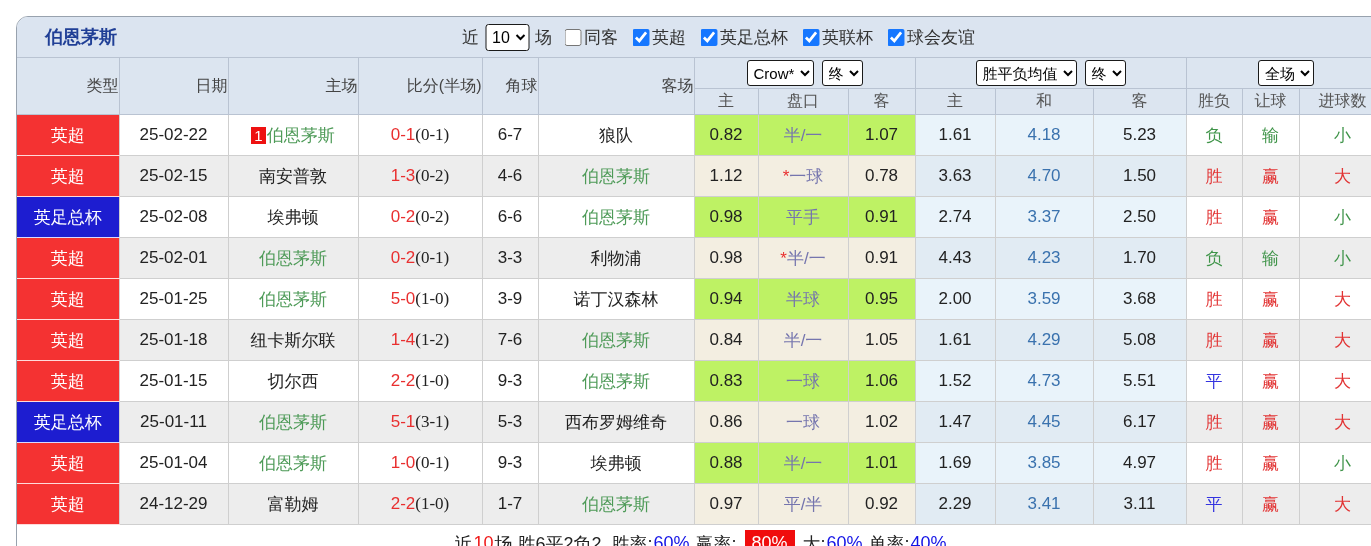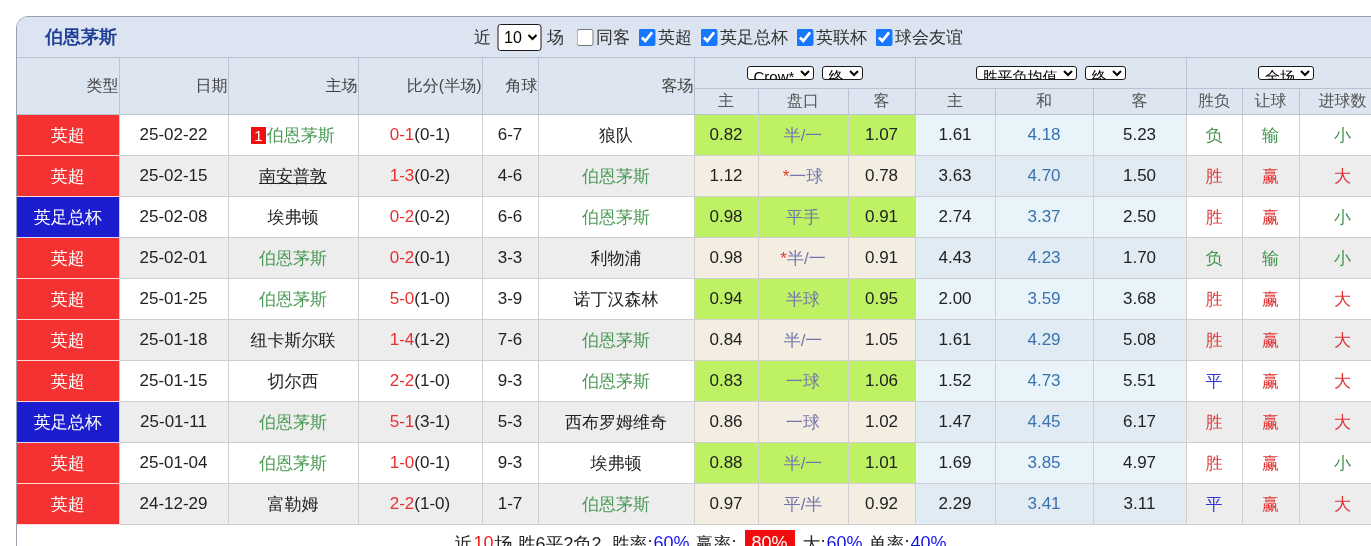--- a/index.html
+++ b/index.html
@@ -12,24 +12,24 @@
     height:40px;background:#dbe4f0;border-bottom:1px solid #b9c3d2;
     display:flex;align-items:center;position:relative;
   }
   .title{color:#203f96;font-weight:bold;font-size:18px;padding-left:28px;}
   .controls{
     position:absolute;left:50%;transform:translateX(-50%);top:0;height:40px;
     display:flex;align-items:center;gap:6px;font-size:17px;color:#333;white-space:nowrap;margin-left:18px;
   }
   select{
     font-family:inherit;font-size:15px;background:#fff;color:#000;
-    border:1px solid #1a1a1a;border-radius:3px;height:14px;padding:0 2px;
+    border:1px solid #1a1a1a;border-radius:3px;height:26px;padding:0 2px;
   }
   .controls select{height:27px;font-size:16px;}
-  .chk-group{display:flex;align-items:flex-end;gap:2px;}
+  .chk-group{display:flex;align-items:flex-end;gap:8px;}
   .chk-item{display:flex;align-items:center;gap:3px;margin-left:6px;cursor:pointer;}
   .chk-item input{width:17px;height:17px;accent-color:#1677ff;margin:0;}
   
   table{border-collapse:collapse;table-layout:fixed;width:1369px;}
   col.c-type{width:102px}col.c-date{width:109px}col.c-home{width:130px}
   col.c-score{width:124px}col.c-corner{width:56px}col.c-away{width:156px}
   col.c-oh{width:64px}col.c-hand{width:90px}col.c-oa{width:67px}
   col.c-ah{width:80px}col.c-ad{width:98px}col.c-aa{width:93px}
   col.c-r1{width:56px}col.c-r2{width:57px}col.c-r3{width:87px}
   thead th, thead td{
@@ -48,24 +48,24 @@
   }
   tbody tr:nth-child(even) td{background:#ededed;}
   td.col-crow{background:#bef264;}
   tbody tr:nth-child(even) td.col-crow{background:#f3eee1;}
   td.col-avg{background:#e9f3fa;}
   tbody tr:nth-child(even) td.col-avg{background:#e1ebf3;}
   td.type-red{background:#f43232 !important;color:#fff;border-bottom:1px solid #ffd9d9;}
   td.type-blue{background:#1d1dd0 !important;color:#fff;border-bottom:1px solid #d9d9ff;}
   .team{color:#222;text-decoration:none;}
   .team.focus{color:#4d9a57;}
-  .team.uline{text-decoration:underline;}
+  .team.uline{}
   .badge1{background:#ee1111;color:#fff;padding:0 3px;font-size:15px;margin-right:1px;}
   .score-main{color:#e92f2f;text-align:right;}
-  .score-half{color:#222;}
+  .score-half{color:#222;font-family:Liberation Serif, serif;}
   .hand{color:#7575ae;}
   .hand .star{color:#e92f2f;}
   .avg-draw{color:#3a72ae;}
   .c-red{color:#e23434;}
   .c-green{color:#3f9449;}
   .c-blue{color:#3434e0;}
   
   .summary{
     height:37px;display:flex;align-items:center;justify-content:center;
     font-size:18px;color:#222;background:#fff;gap:1px;white-space:pre;

